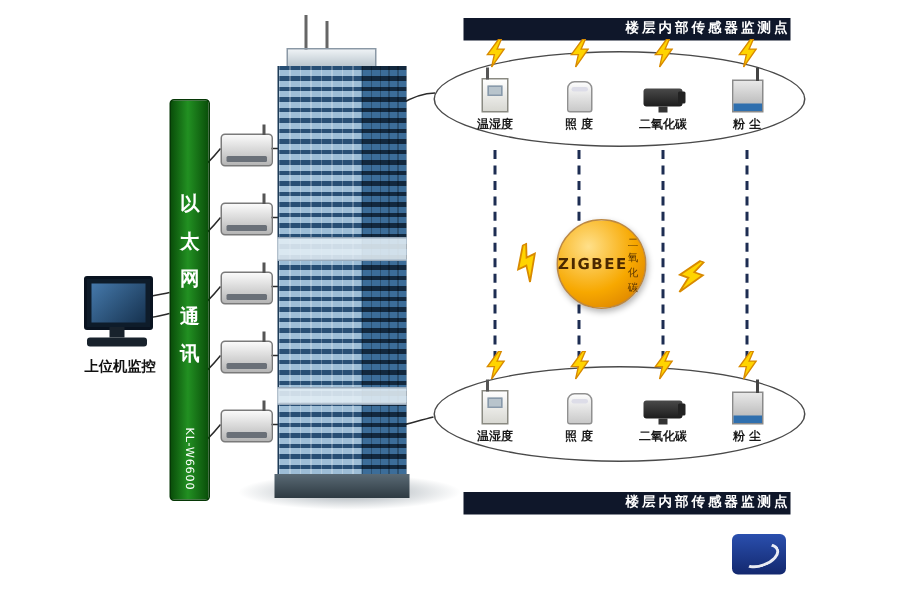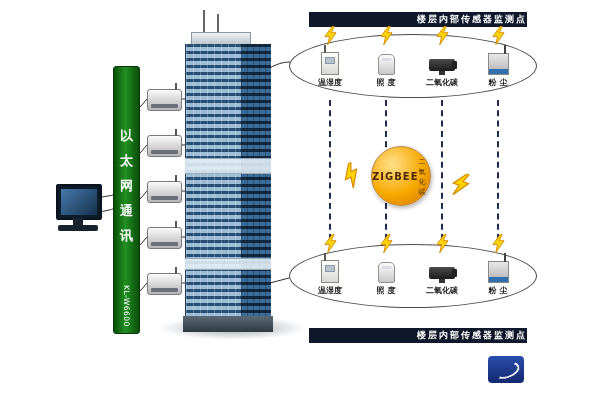--- a/index.html
+++ b/index.html
@@ -122,20 +122,21 @@
     <path d="M180,191 L188,191"></path>
     <path d="M180,237 L188,237"></path>
     <path d="M180,283 L188,283"></path>
     <path d="M266,70 C276,64 283,62 290,62"></path>
     <path d="M266,284 C274,282 281,280 289,278"></path>
   </svg>
 
   <div class="pc-monitor"></div>
   <div class="pc-stand"></div>
   <div class="pc-base"></div>
+  <div class="host-label">上位机监控</div>
 
   <div class="eth-bar">
     <div class="eth-chars">
       <span>以</span>
       <span>太</span>
       <span>网</span>
       <span>通</span>
       <span>讯</span>
     </div>
     <div class="eth-model">KL-W6600</div>

